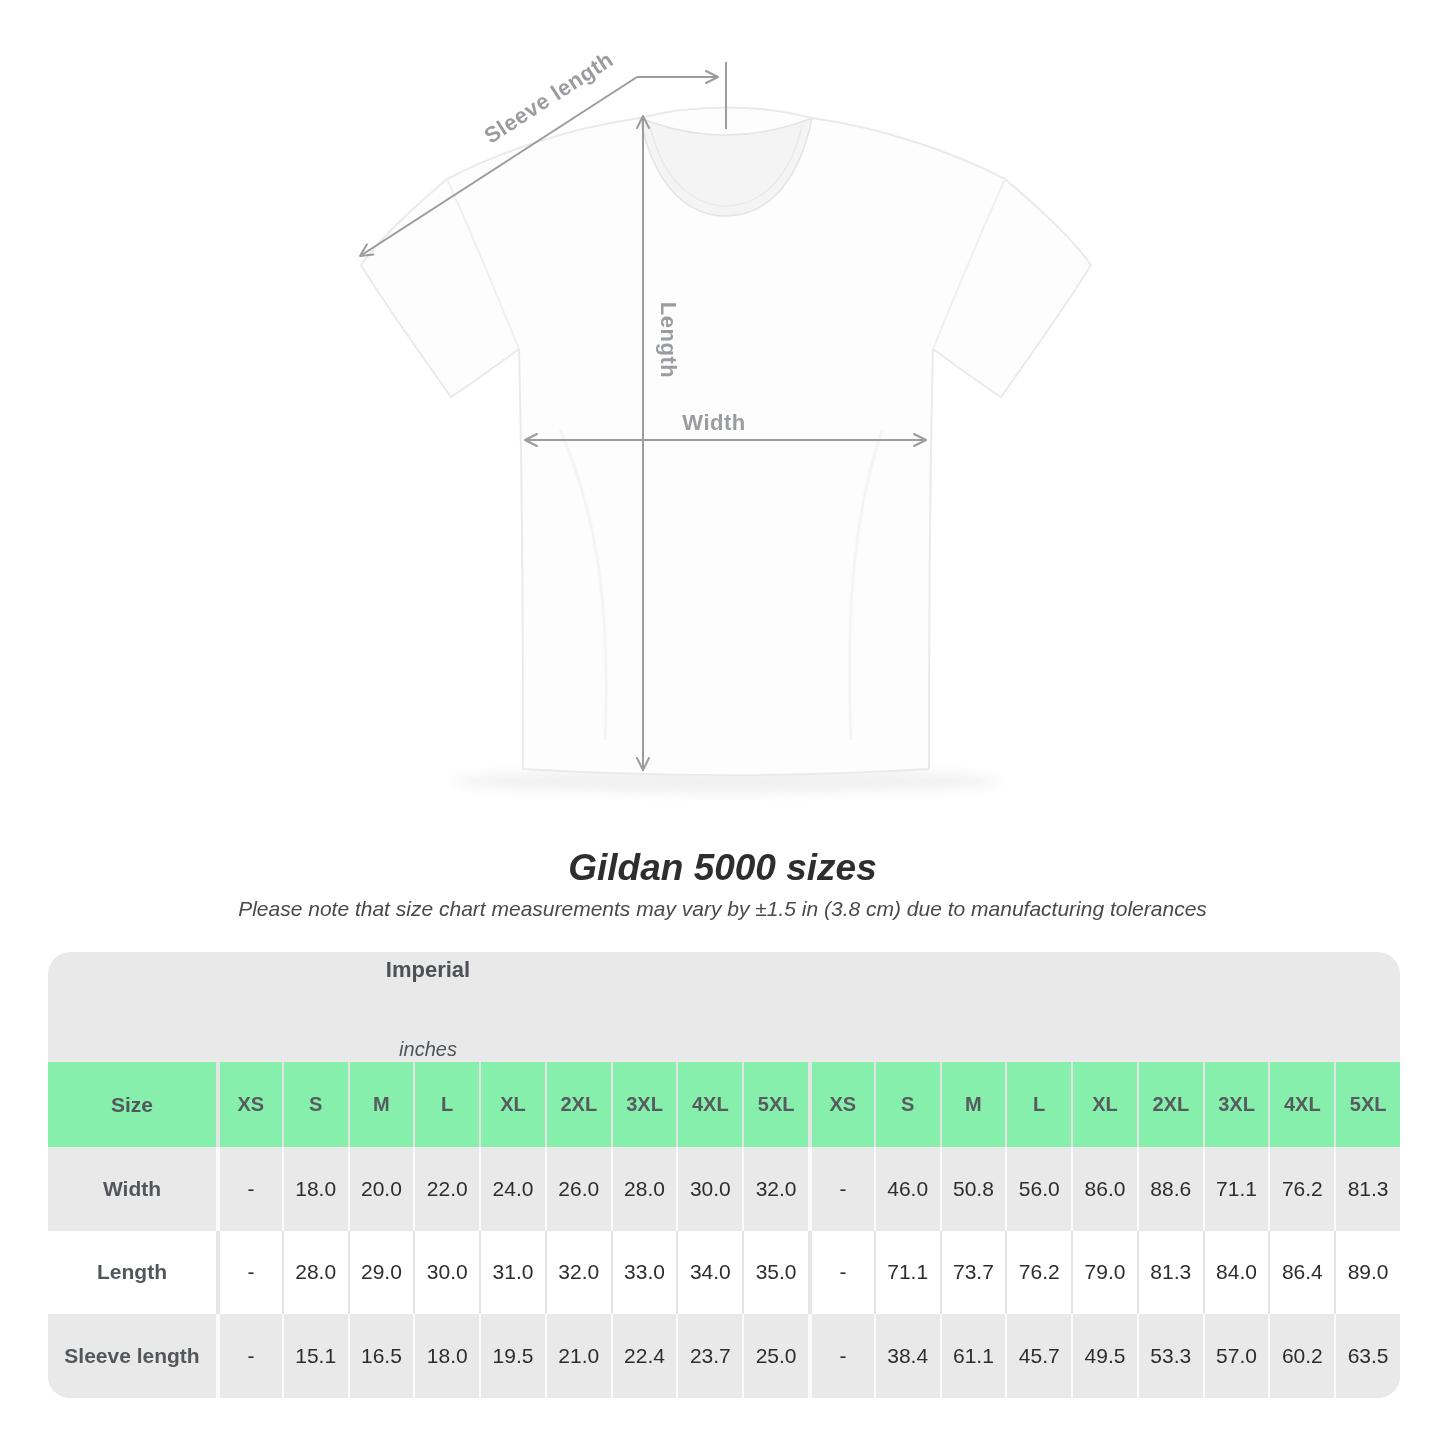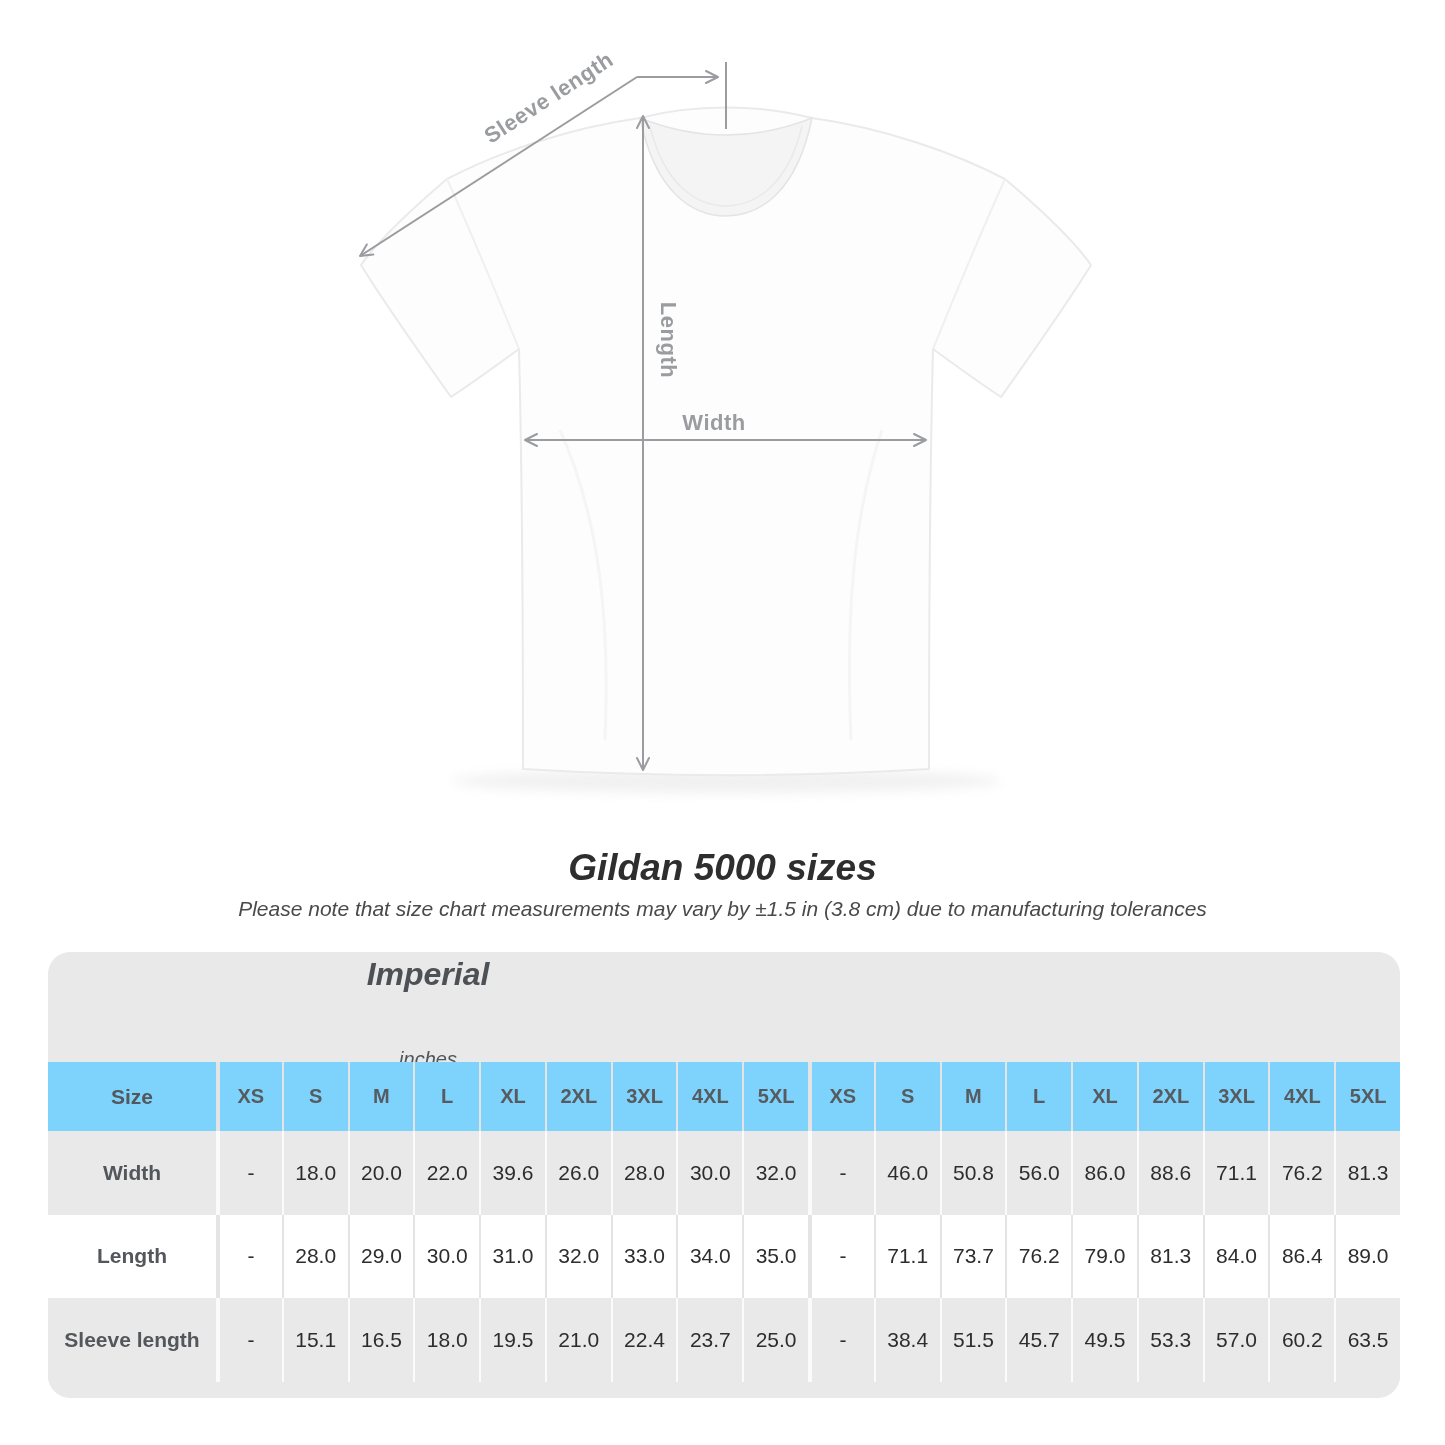--- a/index.html
+++ b/index.html
@@ -22,24 +22,24 @@
   .subtitle { position:absolute; top:897px; left:0; width:1445px; text-align:center;
               font-size:21px; font-style:italic; color:#4a4a4a; }
 
   
   .size-table { position:absolute; left:48px; top:952px; width:1352px; height:446px;
                 background:#e9e9e9; border-radius:22px; overflow:hidden;
                 display:flex; flex-direction:column; }
   .group-row  { display:grid; grid-template-columns:760px 592px; height:110px; flex:none; }
   .group-cell { display:flex; flex-direction:column; align-items:center; justify-content:center;
                 row-gap:9px; padding-top:4px; }
-  .group-name { font-size:32px; font-weight:bold; font-style:italic; color:#4d5156; }
+  .group-name { font-size:22px; font-weight:bold; color:#4d5156; }
   .group-unit { font-size:20px; font-style:italic; color:#515559;margin-top:46px; }
   .grid-row   { display:grid; grid-template-columns:168px repeat(18,1fr); flex:none; }
-  .header-row { height:69px; background:#7dd3fc; }
+  .header-row { height:85px; background:#86efac; }
   .data-row   { height:83.6px; }
   .data-row.dark  { background:#e9e9e9; }
   .data-row.light { background:#ffffff; }
   .cell { display:flex; align-items:center; justify-content:center;
           font-size:21px; color:#2d2d2d; }
   .header-row .cell { font-weight:bold; color:#575b5f; font-size:20px; }
   .cell.label-cell  { font-weight:bold; color:#53575b; font-size:21px; }
   .header-row .cell + .cell,
   .data-row.light .cell + .cell { border-left:2px solid #e4e4e4; }
   .data-row.dark  .cell + .cell { border-left:2px solid #fbfbfb; }
@@ -132,21 +132,21 @@
         <div class="cell">3XL</div>
         <div class="cell">4XL</div>
         <div class="cell">5XL</div>
       </div>
       <div class="grid-row data-row dark">
         <div class="cell label-cell">Width</div>
         <div class="cell group-start">-</div>
         <div class="cell">18.0</div>
         <div class="cell">20.0</div>
         <div class="cell">22.0</div>
-        <div class="cell">39.6</div>
+        <div class="cell">24.0</div>
         <div class="cell">26.0</div>
         <div class="cell">28.0</div>
         <div class="cell">30.0</div>
         <div class="cell">32.0</div>
         <div class="cell group-start">-</div>
         <div class="cell">46.0</div>
         <div class="cell">50.8</div>
         <div class="cell">56.0</div>
         <div class="cell">86.0</div>
         <div class="cell">88.6</div>
@@ -181,21 +181,21 @@
         <div class="cell">15.1</div>
         <div class="cell">16.5</div>
         <div class="cell">18.0</div>
         <div class="cell">19.5</div>
         <div class="cell">21.0</div>
         <div class="cell">22.4</div>
         <div class="cell">23.7</div>
         <div class="cell">25.0</div>
         <div class="cell group-start">-</div>
         <div class="cell">38.4</div>
-        <div class="cell">51.5</div>
+        <div class="cell">61.1</div>
         <div class="cell">45.7</div>
         <div class="cell">49.5</div>
         <div class="cell">53.3</div>
         <div class="cell">57.0</div>
         <div class="cell">60.2</div>
         <div class="cell">63.5</div>
       </div>
     </div>
 </div>
 

